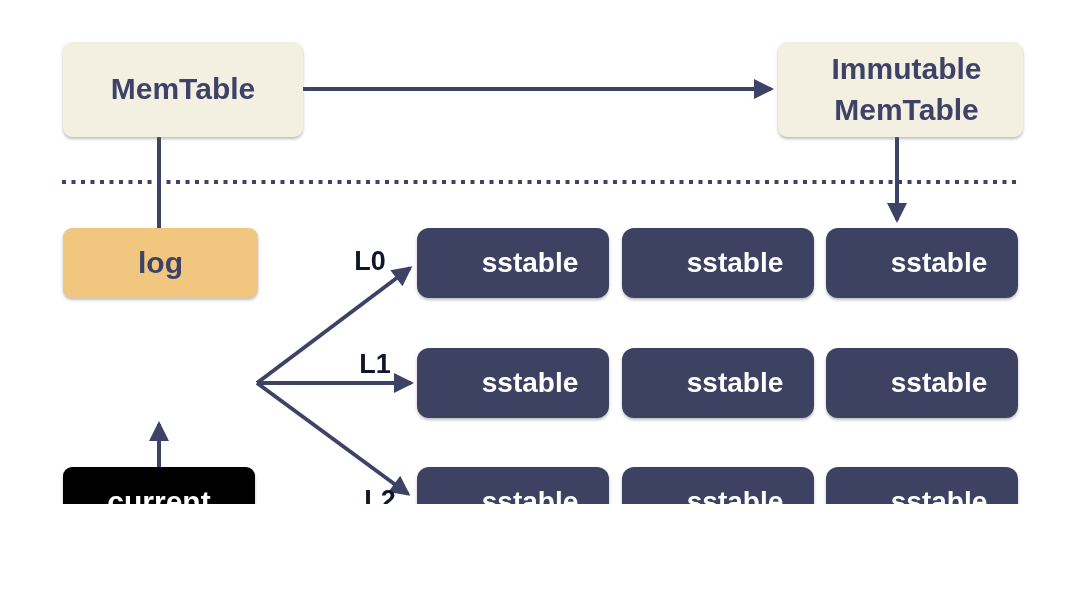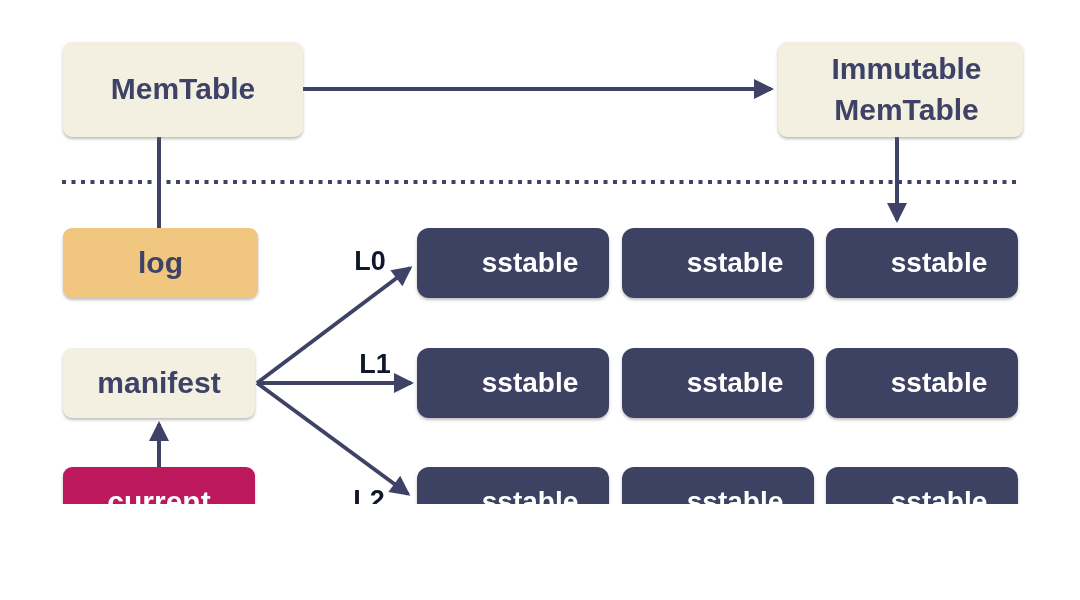--- a/index.html
+++ b/index.html
@@ -18,38 +18,38 @@
     border-radius:9px;
     font-weight:bold;
     color:#3d4266;
     box-shadow:0 2px 3px rgba(110,110,110,0.45);
     box-sizing:border-box;
     padding:4px 10px;
     line-height:1.35;
   }
   .cream{background:#f3f0e1;}
   .orange{background:#f1c67f;}
-  .green{background:#be185d;color:#ffffff;}
+  .green{background:#000000;color:#ffffff;}
   .navy{background:#3d4263;color:#ffffff;}
   .big{font-size:30px;}
   .sstable{font-size:28px;width:192px;height:70px;border-radius:12px;padding-left:44px;}
   .memtable{left:63px;top:42px;width:240px;height:95px;}
   .immutable{left:778px;top:42px;width:245px;height:95px;padding-left:22px;}
   .smallbox{width:192px;height:70px;left:63px;}
   .logbox{width:195px;text-align:center;}
   .row1{top:228px;} .row2{top:348px;} .row3{top:467px;}
   .col1{left:417px;} .col2{left:622px;} .col3{left:826px;}
   .level-label{
     position:absolute;
     font-size:27px;font-weight:bold;color:#0f172a;
     width:44px;text-align:center;
   }
   .l0{left:348px;top:246px;}
   .l1{left:353px;top:349px;}
-  .l2{left:347px;top:485px;}
+  .l2{left:358px;top:485px;}
 </style>
 </head>
 <body>
 
 <div id="canvas">
 
   <svg id="connectors" width="1080" height="600" viewBox="0 0 1080 600">
     <defs>
       <marker id="arrow" viewBox="0 0 10 10" refX="8.5" refY="5" markerWidth="22" markerHeight="20" orient="auto" markerUnits="userSpaceOnUse">
         <path d="M0 0 L10 5 L0 10 z" fill="#3d4266"></path>
@@ -70,21 +70,20 @@
     <line x1="257" y1="383" x2="411" y2="383" stroke="#3d4266" stroke-width="4" marker-end="url(#arrow)"></line>
     <line x1="257" y1="383" x2="408" y2="494" stroke="#3d4266" stroke-width="4" marker-end="url(#arrow)"></line>
   </svg>
 
   <div class="node cream big memtable">MemTable</div>
 
   <div class="node cream big immutable">Immutable MemTable</div>
 
   <div class="node orange big smallbox logbox row1">log</div>
 
-  <div class="node cream big smallbox row2">manifest</div>
 
   <div class="node green big smallbox row3">current</div>
 
   <div class="level-label l0">L0</div>
   <div class="level-label l1">L1</div>
   <div class="level-label l2">L2</div>
 
   <div class="node navy sstable row1 col1">sstable</div>
   <div class="node navy sstable row1 col2">sstable</div>
   <div class="node navy sstable row1 col3">sstable</div>

